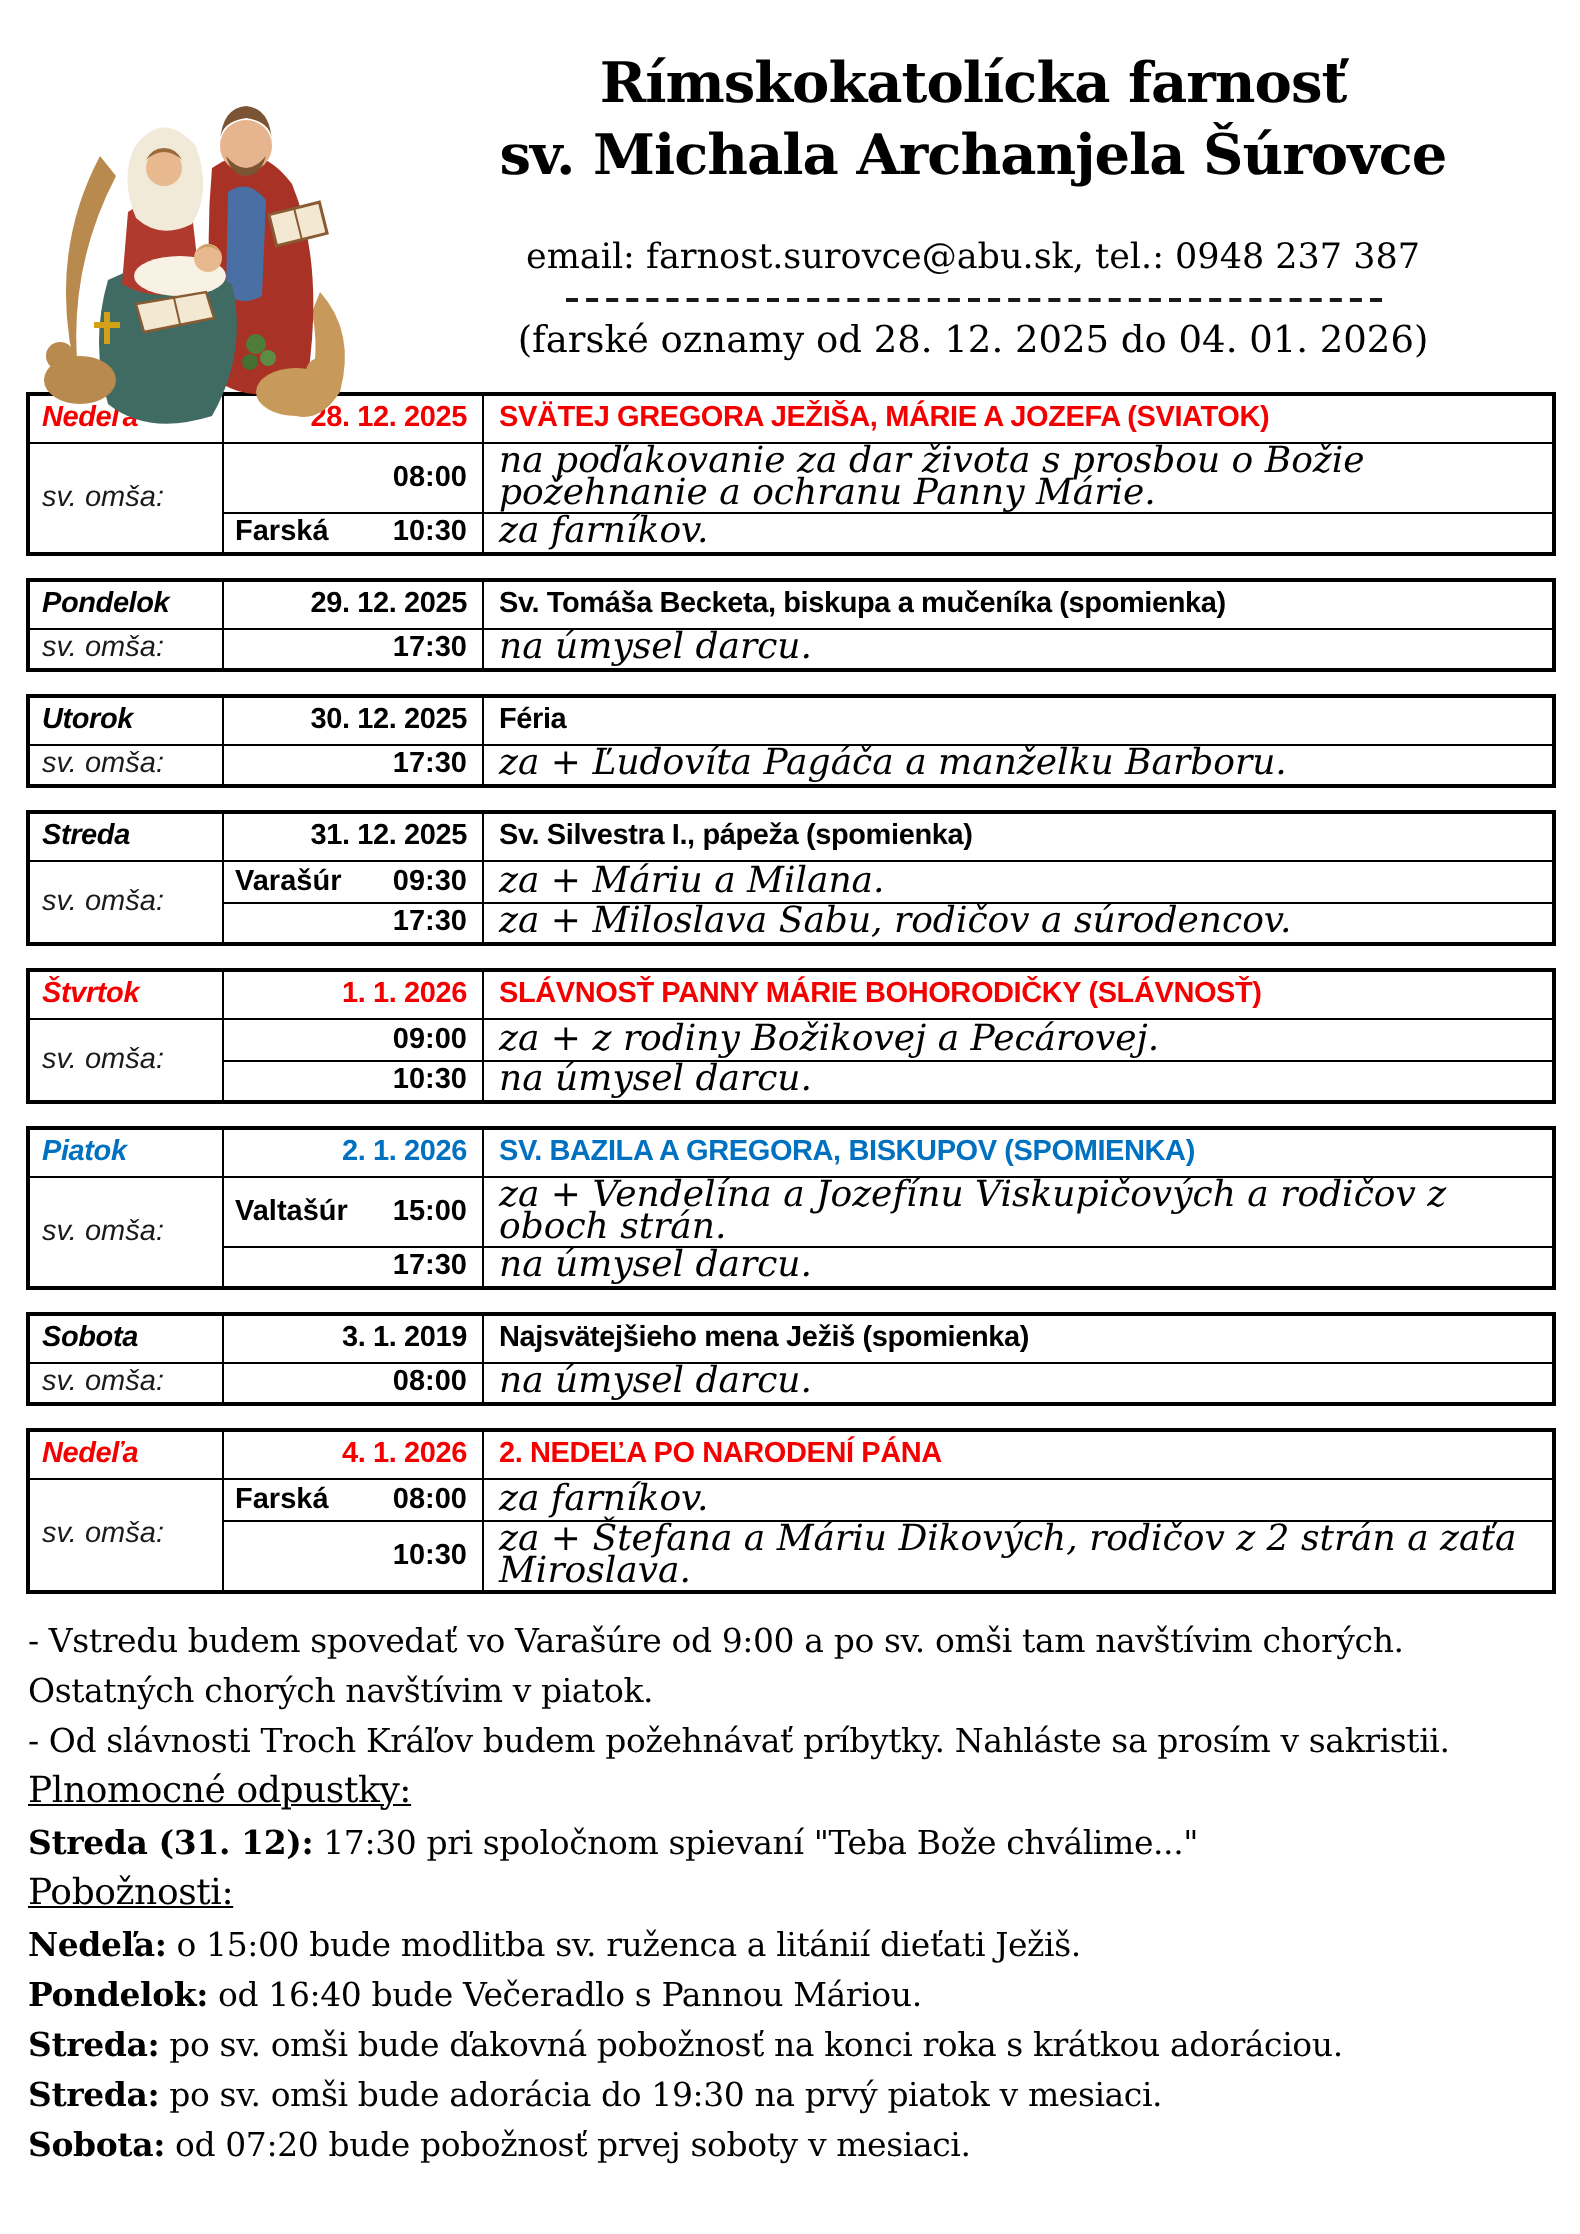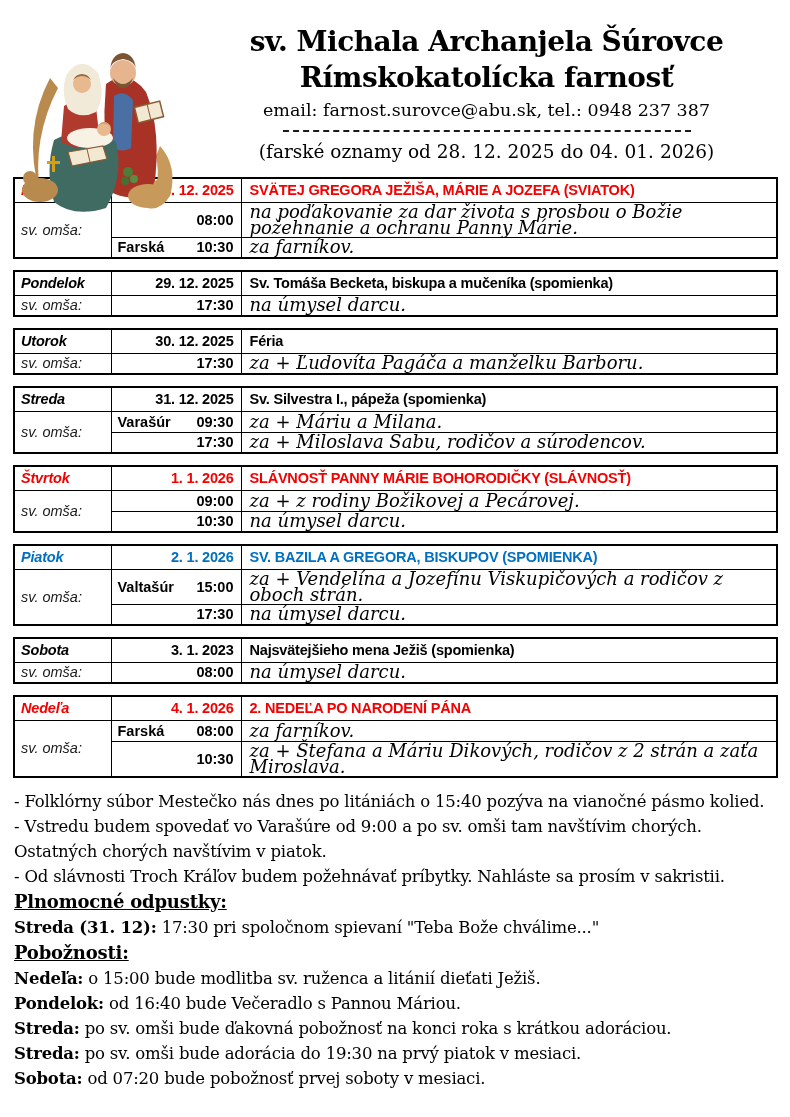--- a/index.html
+++ b/index.html
@@ -4,21 +4,21 @@
 <style>
   * { margin:0; padding:0; box-sizing:border-box; }
   html,body { width:790px; height:1117px; background:#ffffff; color:#000;
     font-family:"Liberation Sans", sans-serif; overflow:hidden; }
 
   
   .header { position:relative; padding:24px 12px 4px 195px; text-align:center; }
   .holy-family { position:absolute; left:10px; top:26px; width:176px; height:196px; }
   .title-line { font-family:"DejaVu Serif", serif; font-weight:bold; font-size:28px;
     line-height:36px; letter-spacing:-0.5px; }
-  .contact { font-family:"DejaVu Serif", serif; font-size:17.5px; line-height:26px; margin-top:1px; }
+  .contact { font-family:"DejaVu Serif", serif; font-size:17.5px; line-height:26px; margin-top:20px; }
   .dash-sep { width:408px; margin:7px auto 6px auto; border-top:2px dashed #1a1a1a; height:0; }
   .subtitle { font-family:"DejaVu Serif", serif; font-size:23px; line-height:30px; color:#c3262c; }
   .subtitle2 { font-family:"DejaVu Serif", serif; font-size:18.5px; line-height:27px; }
 
   
   .schedule { margin:8px 12px 0 13px; }
   table.block { width:100%; border-collapse:collapse; table-layout:fixed;
     border:2.5px solid #000; margin-bottom:11px; }
   table.block td { border:1px solid #000; vertical-align:middle; }
   .c1 { width:97px;font-style:italic; }
@@ -32,21 +32,21 @@
   td.pt .place { float:left; font-weight:bold; font-size:14.5px; }
   td.pt .time { float:right; font-weight:bold; font-size:14.5px; }
   td.intent { font-family:"DejaVu Serif", serif; font-style:italic; font-size:18px;
     padding:1px 8px; line-height:16px; }
   table.acc-red tr.head td { color:#f50000; }
   table.acc-blue tr.head td { color:#0070c0; }
 
   
   .footer { margin:3px 14px 0 14px; font-family:"DejaVu Serif", serif; font-size:16.5px; }
   .footer p.ann { line-height:25px; letter-spacing:-0.2px; }
-  .footer h3.sec { font-size:18px; font-weight:bold; text-decoration:underline;
+  .footer h3.sec { font-size:18px; font-weight:normal; text-decoration:underline;
     line-height:26px; letter-spacing:-0.2px; }
   .footer p.item { line-height:25px; letter-spacing:-0.2px; }
   .footer p.item .lead { font-weight:bold; margin-right:5px; }
 </style>
 </head>
 <body>
 
 <div class="header">
   <svg class="holy-family" viewBox="0 0 176 196" aria-hidden="true">
 
@@ -85,22 +85,22 @@
     <ellipse cx="138" cy="170" rx="20" ry="12" fill="#c79a5b"></ellipse>
     <circle cx="150" cy="160" r="7" fill="#c79a5b"></circle>
 
     <rect x="42" y="130" width="3" height="16" fill="#d4a017"></rect>
     <rect x="37" y="135" width="13" height="3" fill="#d4a017"></rect>
 
     <circle cx="118" cy="146" r="5" fill="#4e7d3a"></circle>
     <circle cx="124" cy="153" r="4" fill="#5a8c44"></circle>
     <circle cx="115" cy="155" r="4" fill="#456f33"></circle>
   </svg>
+  <div class="title-line">Rímskokatolícka farnosť</div>
   <div class="title-line">sv. Michala Archanjela Šúrovce</div>
-  <div class="title-line">Rímskokatolícka farnosť</div>
   <div class="contact">email: farnost.surovce@abu.sk, tel.: 0948 237 387</div>
   <div class="dash-sep"></div>
   <div class="subtitle2">(farské oznamy od 28. 12. 2025 do 04. 01. 2026)</div>
 </div>
 
 <div class="schedule">
     <table class="block acc-red">
       <tbody>
         <tr class="head">
           <td class="c1 day">Nedeľa</td>
@@ -227,21 +227,21 @@
             <span class="time">17:30</span>
           </td>
           <td class="c3 intent">na úmysel darcu.</td>
         </tr>
       </tbody>
     </table>
     <table class="block acc-black">
       <tbody>
         <tr class="head">
           <td class="c1 day">Sobota</td>
-          <td class="c2 date">3. 1. 2023</td>
+          <td class="c2 date">3. 1. 2019</td>
           <td class="c3 title">Najsvätejšieho mena Ježiš (spomienka)</td>
         </tr>
         <tr class="mass">
           <td class="c1 label" rowspan="1">sv. omša:</td>
           <td class="c2 pt">
             <span class="place"></span>
             <span class="time">08:00</span>
           </td>
           <td class="c3 intent">na úmysel darcu.</td>
         </tr>
@@ -268,21 +268,20 @@
             <span class="time">10:30</span>
           </td>
           <td class="c3 intent">za + Štefana a Máriu Dikových, rodičov z 2 strán a zaťa Miroslava.</td>
         </tr>
       </tbody>
     </table>
   </div>
 
 <div class="footer">
   <div>
-      <p class="ann">- Folklórny súbor Mestečko nás dnes po litániách o 15:40 pozýva na vianočné pásmo kolied.</p>
       <p class="ann">- Vstredu budem spovedať vo Varašúre od 9:00 a po sv. omši tam navštívim chorých. Ostatných chorých navštívim v piatok.</p>
       <p class="ann">- Od slávnosti Troch Kráľov budem požehnávať príbytky. Nahláste sa prosím v sakristii.</p>
     </div>
   <div>
       <h3 class="sec">Plnomocné odpustky:</h3>
       <p class="item"><span class="lead">Streda (31. 12):</span><span class="rest">17:30 pri spoločnom spievaní "Teba Bože chválime..."</span></p>
       <h3 class="sec">Pobožnosti:</h3>
       <p class="item"><span class="lead">Nedeľa:</span><span class="rest">o 15:00 bude modlitba sv. ruženca a litánií dieťati Ježiš.</span></p>
       <p class="item"><span class="lead">Pondelok:</span><span class="rest">od 16:40 bude Večeradlo s Pannou Máriou.</span></p>
       <p class="item"><span class="lead">Streda:</span><span class="rest">po sv. omši bude ďakovná pobožnosť na konci roka s krátkou adoráciou.</span></p>

